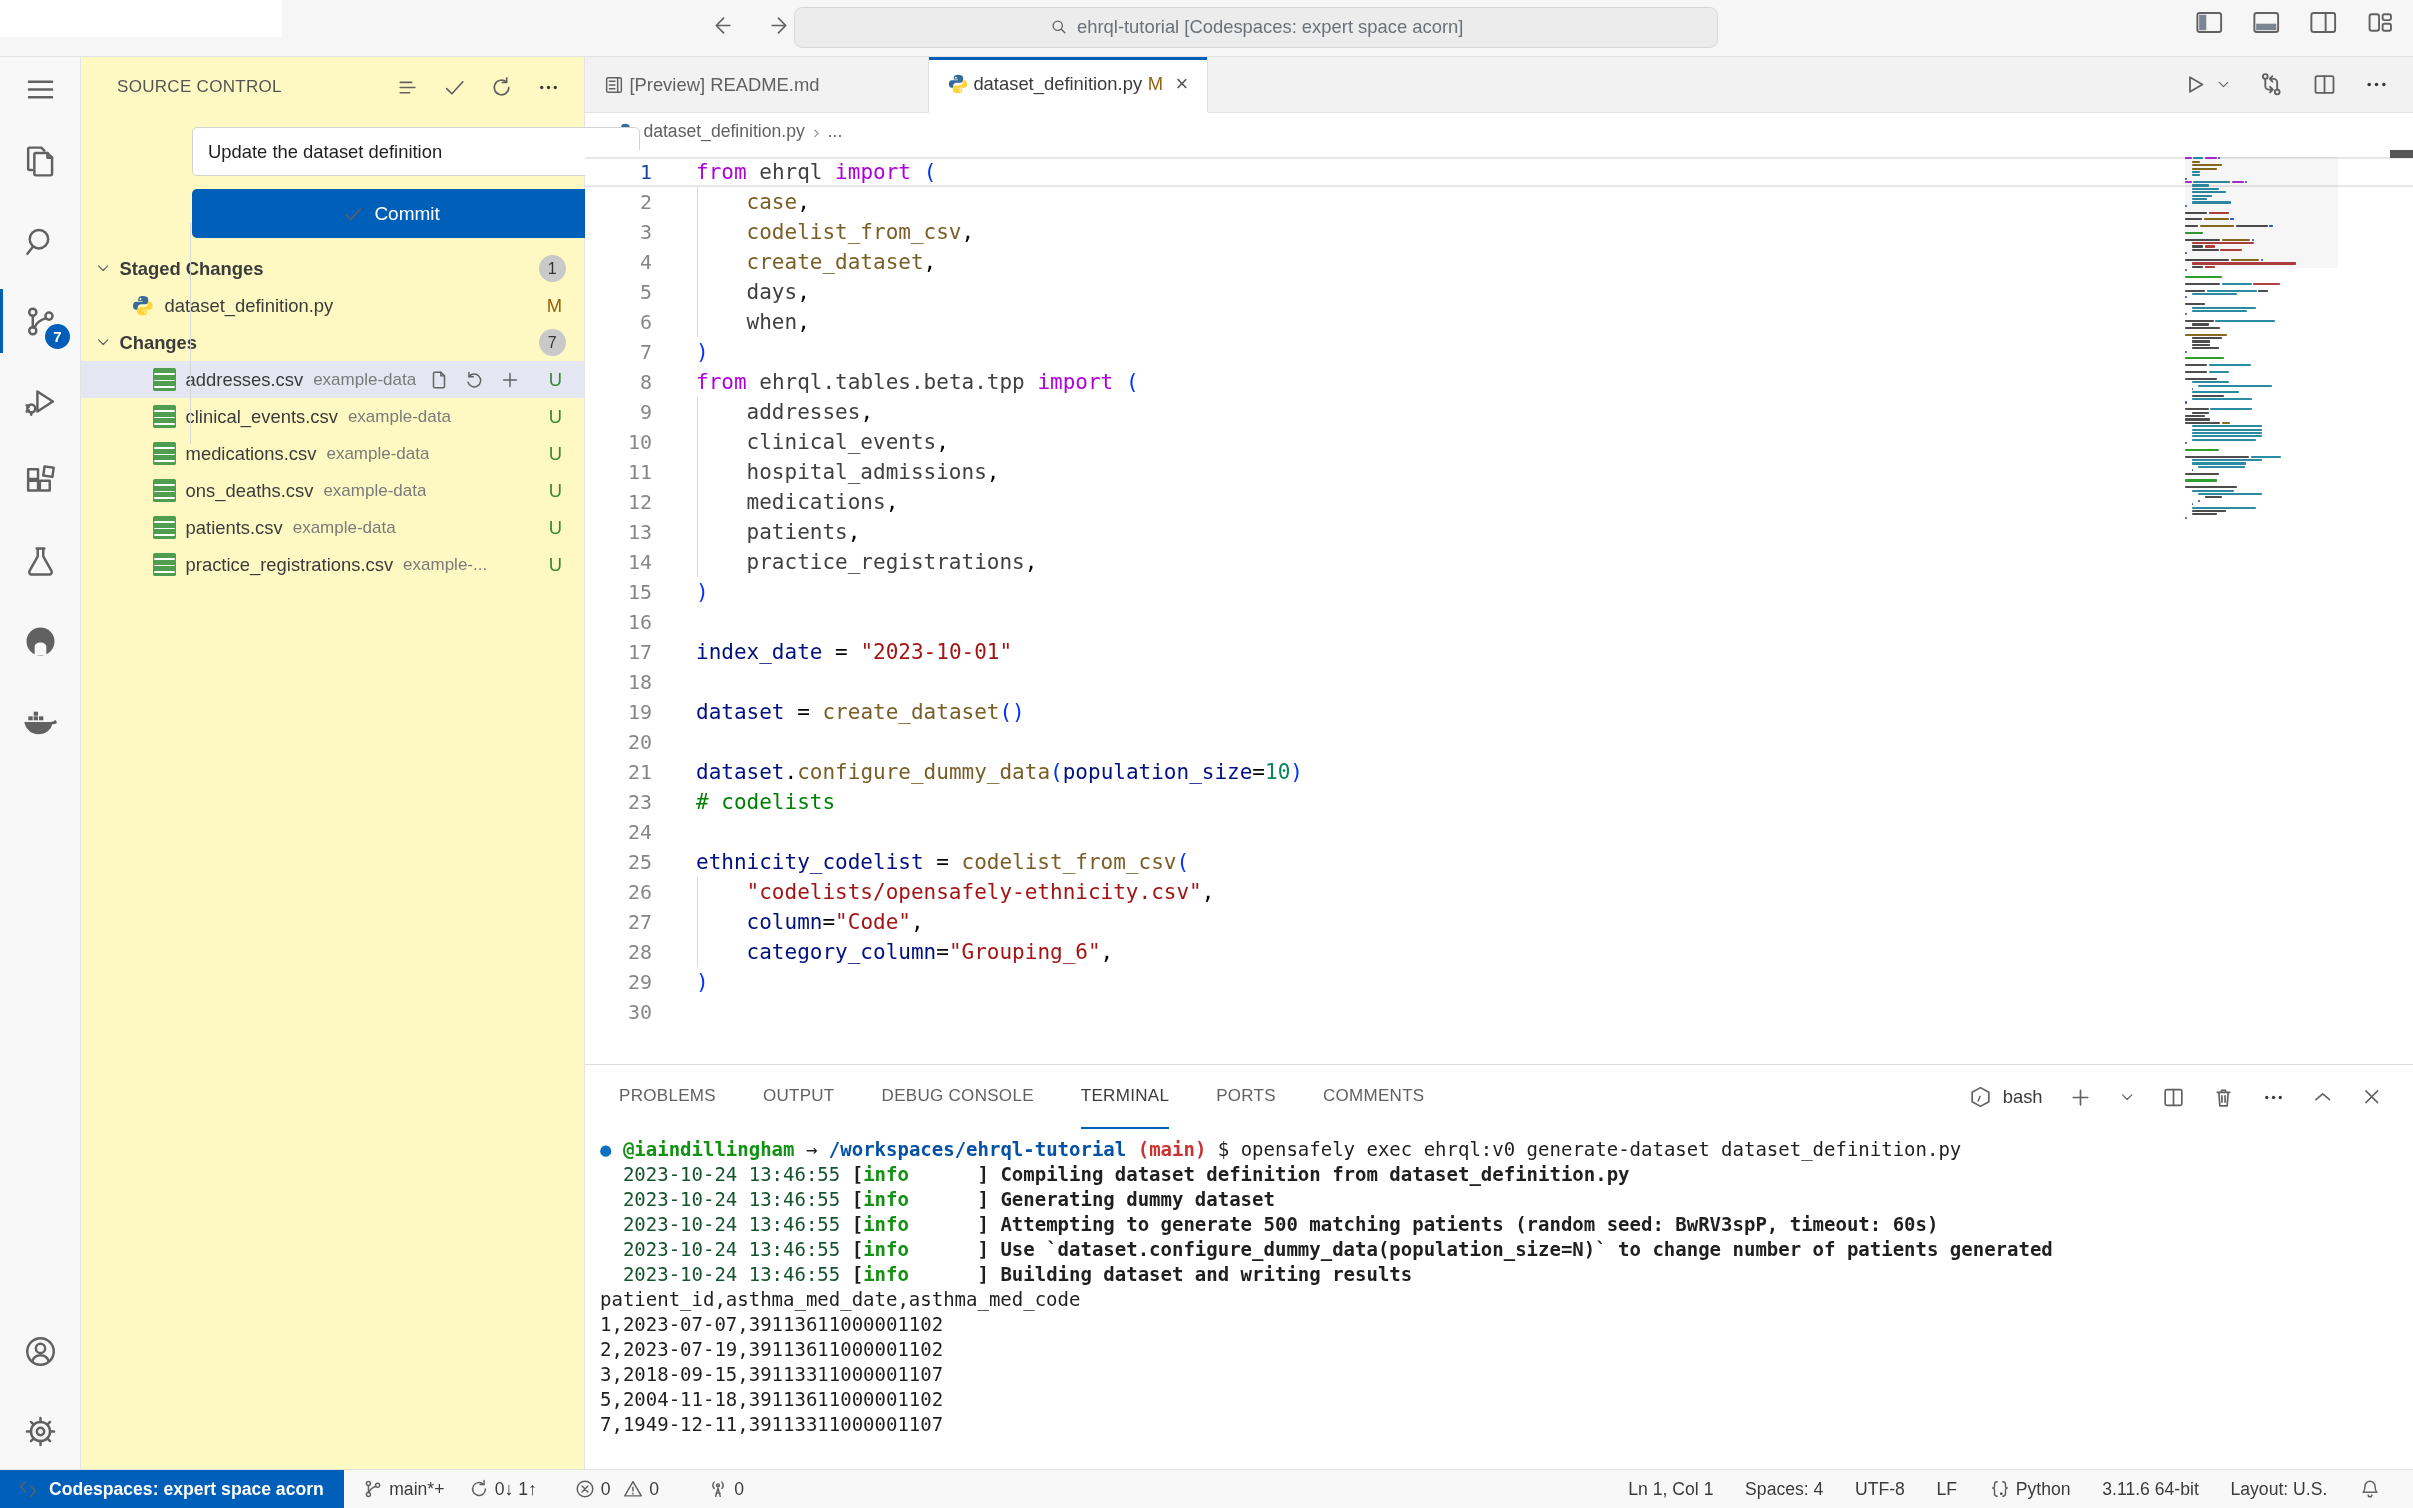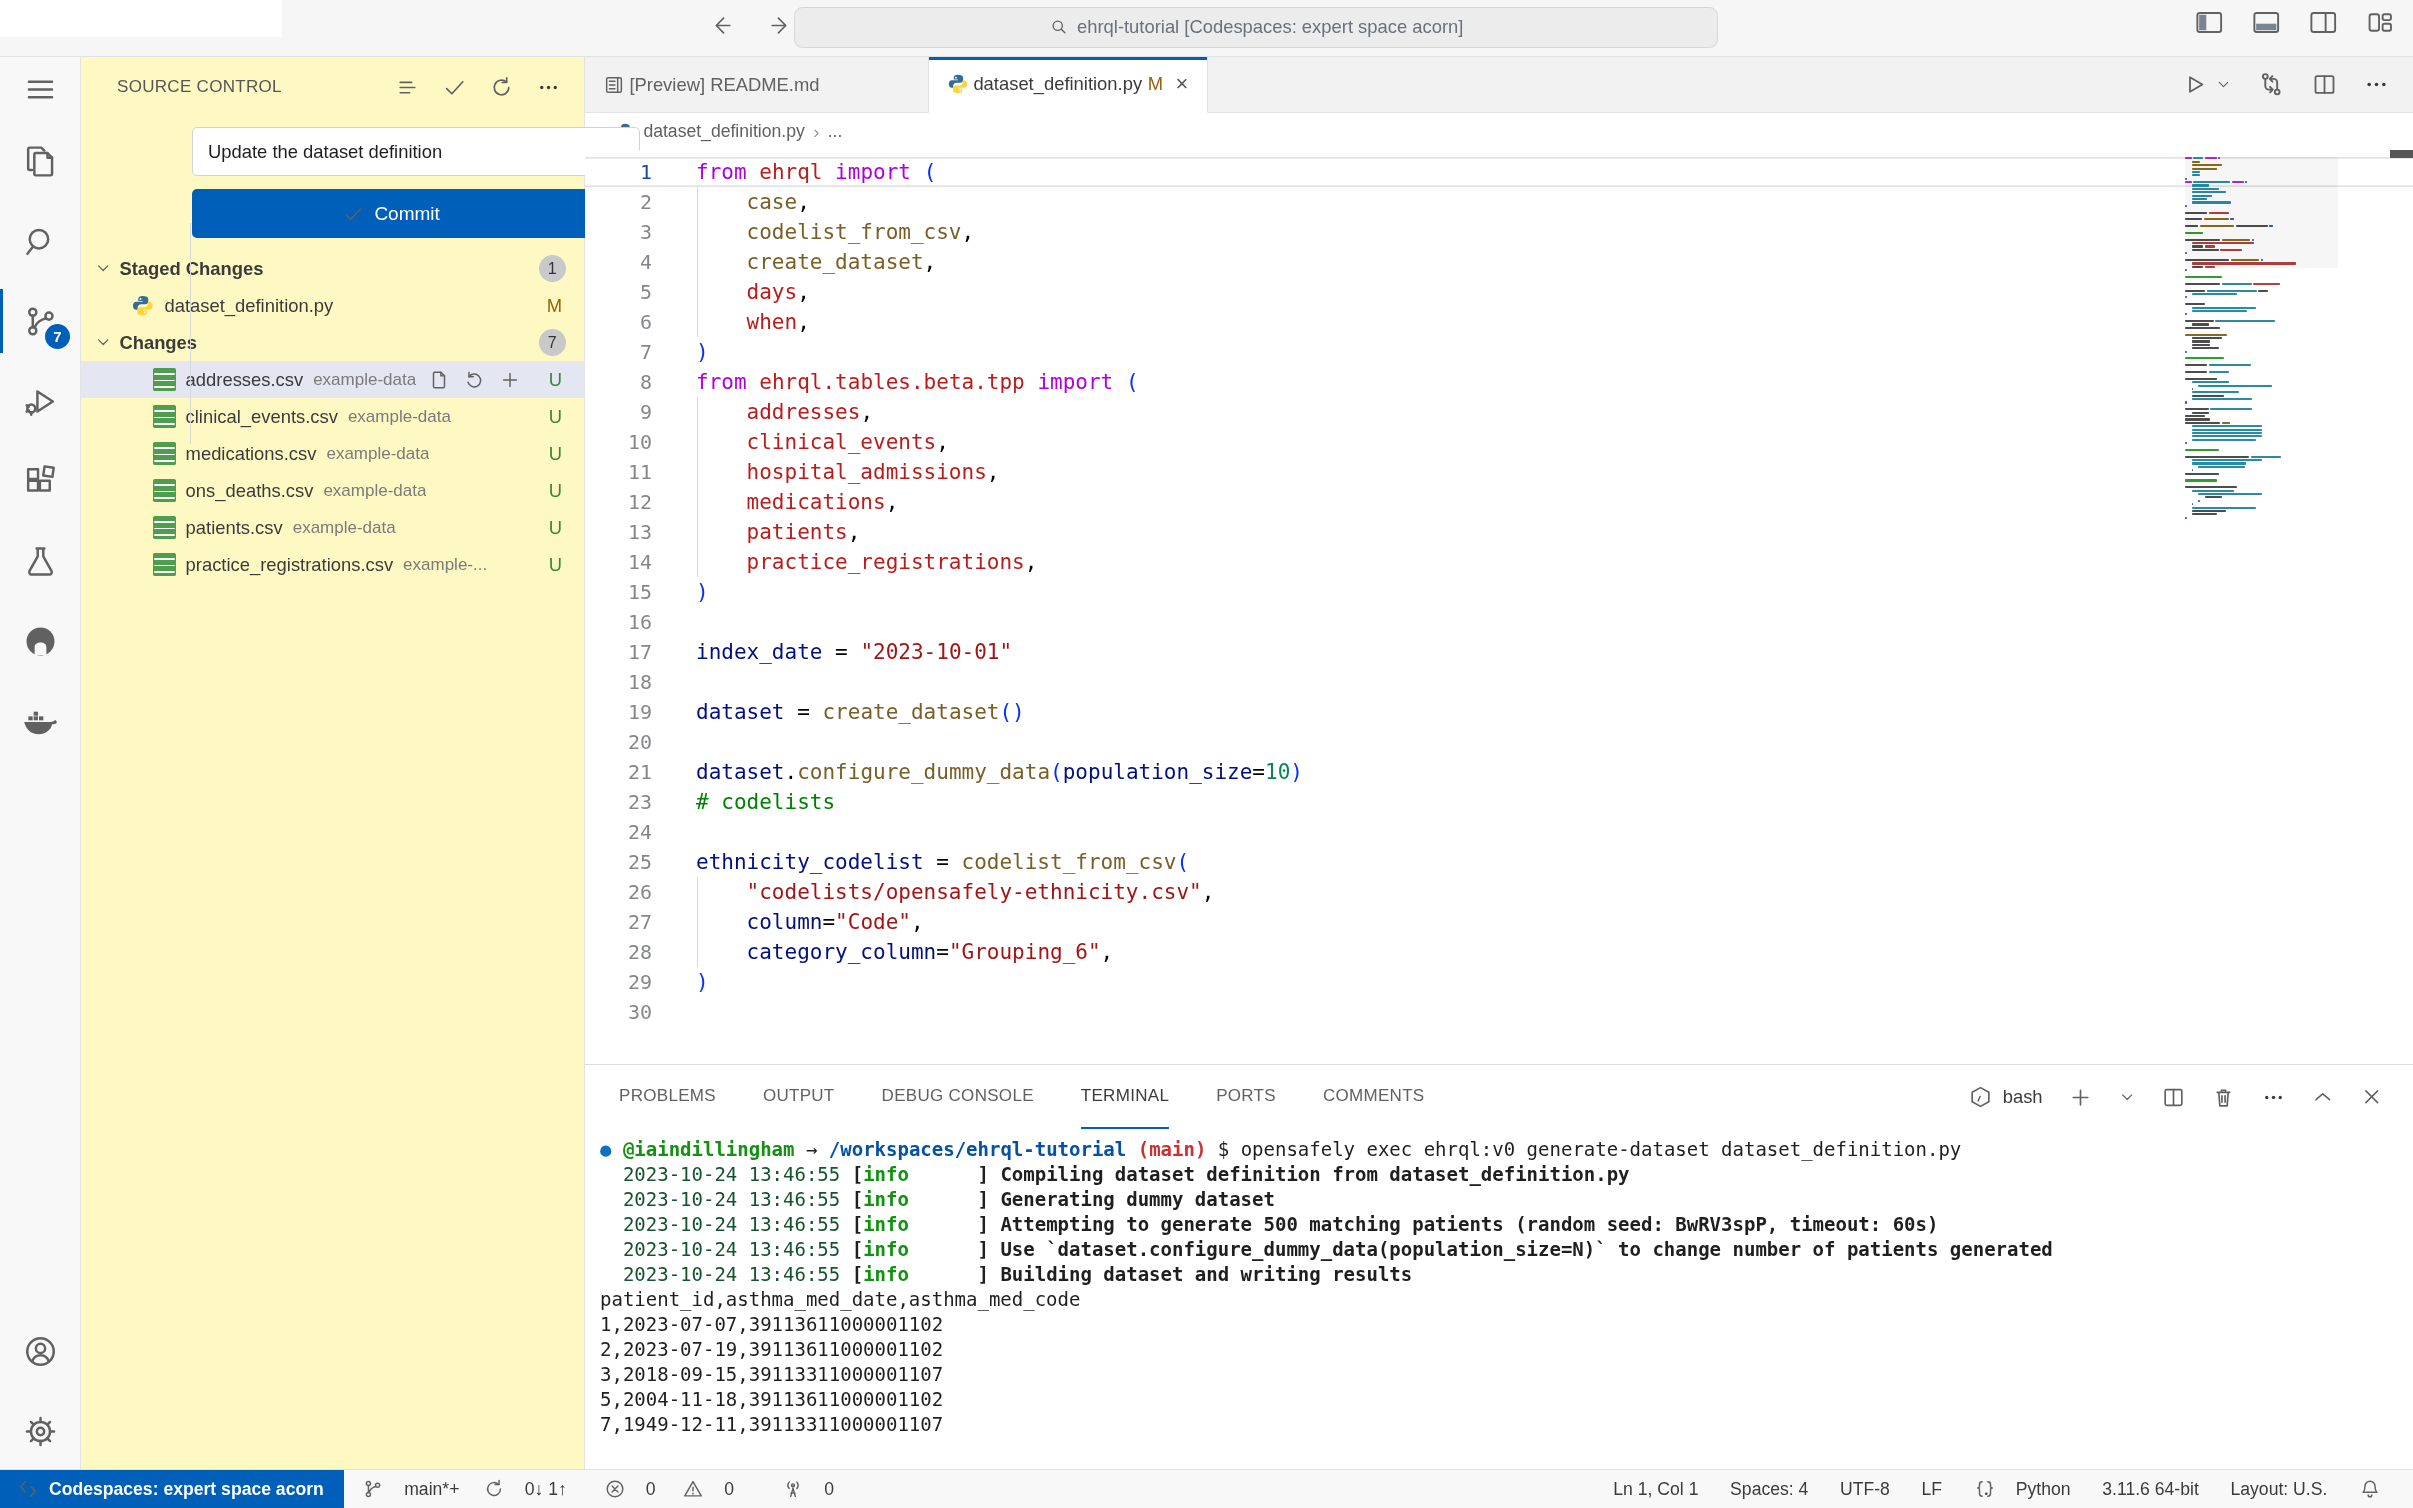--- a/index.html
+++ b/index.html
@@ -77,21 +77,21 @@
 
   
   .codearea{position:relative;flex:1;overflow:hidden;background:#fff;}
   .codelines{position:absolute;left:0;top:6.7px;right:0;font-family:"DejaVu Sans Mono",monospace;font-size:21px;line-height:30px;}
   .cl{display:flex;height:30px;white-space:pre;}
   .cl .ln{width:67px;text-align:right;color:#85878c;flex:none;font-size:20px;}
   .cl .cd{margin-left:44px;position:relative;}
   .cl.g .cd::before{content:"";position:absolute;left:0.8px;top:0;bottom:0;width:0.8px;background:#d9d9d9;}
   .cl.cur{box-shadow:inset 0 1.7px 0 #e4e4e4, inset 0 -1.7px 0 #e4e4e4;}
   .cl.cur .ln{color:#19469d;}
-  .tk-kw{color:#AF00DB}.tk-mod{color:#b91c1c}.tk-fn{color:#795E26}.tk-var{color:#001080}
+  .tk-kw{color:#AF00DB}.tk-mod{color:#404040}.tk-fn{color:#795E26}.tk-var{color:#001080}
   .tk-str{color:#A31515}.tk-num{color:#098658}.tk-com{color:#008000}.tk-par{color:#0431FA}.tk-pl{color:#000}
 
   
   .minimap{position:absolute;top:6.7px;right:75px;width:153px;}
   .mr{height:3.4px;display:flex;gap:1.7px;align-items:center;}
   .mr i{height:2.1px;display:block;border-radius:0.8px;}
   .mc-d{background:#4d4d4d}.mc-t{background:#2b8ba3}.mc-r{background:#b34040}.mc-g{background:#2f9e2f}
   .mc-o{background:#8a6a1f}.mc-b{background:#3355cc}.mc-m{background:#a82ec9}
   .mm-slider{position:absolute;top:0;right:0;left:0;height:111px;background:rgba(0,0,0,.035);}
   .ruler-marker{position:absolute;top:0px;right:0px;width:23.5px;height:7.5px;background:#565656;}
@@ -112,21 +112,21 @@
   .t-time{color:#14532d}
   .t-info{color:#129112;font-weight:700}
   .t-msg{color:#1f1f1f;font-weight:700}
   .t-pl{color:#1f1f1f}
   .t-csv{color:#1f1f1f}
 
   
   .statusbar{position:absolute;left:0;bottom:0;width:2413px;height:38px;background:#f8f8f8;border-top:0.8px solid #e2e2e2;
     display:flex;align-items:center;font-size:17.6px;color:#3b3b3b;}
   .sb-remote{height:38px;background:#005FB8;color:#fff;display:flex;align-items:center;gap:10px;padding:0 20px 0 17px;font-size:17.6px;}
-  .sbi{display:flex;align-items:center;gap:20px;padding:0 11.7px;height:38px;}
+  .sbi{display:flex;align-items:center;gap:5px;padding:0 11.7px;height:38px;}
   .sb-right{margin-left:auto;display:flex;align-items:center;gap:11.7px;padding-right:22px;}
   .sb-right .sbi{padding:0 10px;}
 </style>
 </head>
 <body>
 
 <div class="app">
 
   <div class="titlebar">
     <div class="notch"></div>

